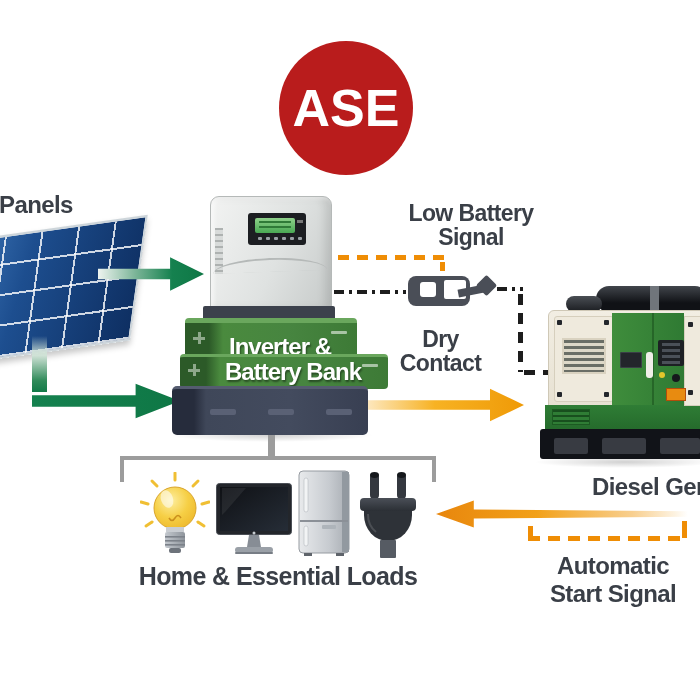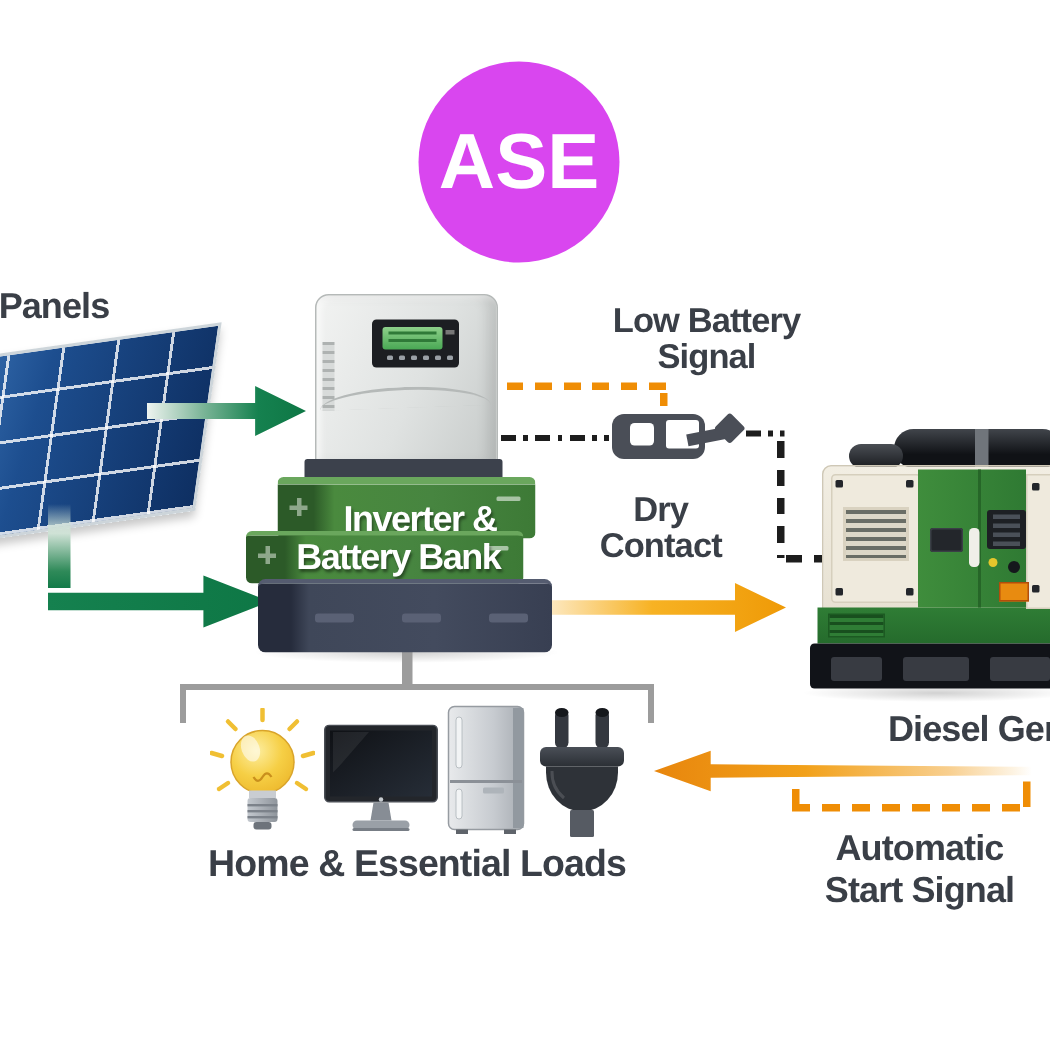--- a/index.html
+++ b/index.html
@@ -2,21 +2,21 @@
 <html><head>
 <meta charset="utf-8">
 <style>
   html,body{margin:0;padding:0;background:#fff;}
   .canvas{position:relative;width:700px;height:700px;overflow:hidden;background:#ffffff;
           font-family:"Liberation Sans",sans-serif;}
   .abs{position:absolute;}
   .lbl{position:absolute;font-weight:bold;color:#3a3f47;letter-spacing:-0.6px;
        text-align:center;line-height:1.05;}
   
-  .ase{left:279px;top:41px;width:134px;height:134px;border-radius:50%;background:#d946ef;
+  .ase{left:279px;top:41px;width:134px;height:134px;border-radius:50%;background:#b91c1c;
        display:flex;align-items:center;justify-content:center;color:#fff;
        font-weight:bold;font-size:52px;letter-spacing:0px;}
   
   .sp-face{left:-80px;top:232px;width:216px;height:118px;
     background:
       repeating-linear-gradient(90deg, rgba(255,255,255,.8) 0 2px, transparent 2px 37px),
       repeating-linear-gradient(0deg, rgba(255,255,255,.8) 0 2px, transparent 2px 30px),
       linear-gradient(100deg,#4a86c8 0%,#1d4e8f 45%,#0e2f62 100%);
     border:2px solid #cdd5da;transform:rotate(-8deg) skewX(-16deg);
     box-shadow:0 4px 6px rgba(0,0,0,.22);z-index:2;}
@@ -68,21 +68,21 @@
   .inv-scr-line{height:2px;background:#2f7a38;margin:3px 4px 0 4px;}
   .inv-btn{width:4px;height:3px;background:#9aa0a6;border-radius:1px;z-index:7;}
   .inv-tag{left:297px;top:220px;width:6px;height:3px;background:#777;z-index:7;}
   .inv-seam{left:213px;top:258px;width:114px;height:12px;z-index:6;
     border-top:2px solid #b5b9b8;border-radius:50% 50% 0 0 / 100% 100% 0 0;transform:rotate(-2deg);}
   .inv-base{left:203px;top:306px;width:132px;height:14px;background:#3c414c;border-radius:2px;z-index:5;}
   
   .bat1{left:185px;top:318px;width:172px;height:36px;z-index:5;border-radius:4px;
     border-top:5px solid #6aa75d;
     background:linear-gradient(90deg,#2c5a28 0 24px,#4a8a3e 38px,#478540 60%,#3d7a36 100%);}
-  .bat2{left:164px;top:354px;width:185px;height:32px;z-index:5;border-radius:4px;
+  .bat2{left:180px;top:354px;width:208px;height:32px;z-index:5;border-radius:4px;
     border-top:3px solid #6aa75d;
     background:linear-gradient(90deg,#2c5a28 0 26px,#4a8a3e 40px,#478540 60%,#3d7a36 100%);}
   .bat3{left:172px;top:386px;width:196px;height:46px;z-index:5;border-radius:5px;
     border-top:3px solid #555c70;
     background:linear-gradient(90deg,#262c3c 0 22px,#3f4759 34px,#434b5e 60%,#383f52 100%);}
   .bat-txt{position:absolute;width:100%;text-align:center;color:#fff;font-weight:bold;
     font-size:24px;letter-spacing:-1px;text-shadow:1px 2px 2px rgba(0,0,0,.45);
     padding-left:18px;box-sizing:border-box;}
   .bat-plus{position:absolute;left:8px;top:9px;width:12px;height:12px;opacity:.55;}
   .bat-plus:before{content:"";position:absolute;left:5px;top:0;width:3px;height:12px;background:#dfe8dc;}

